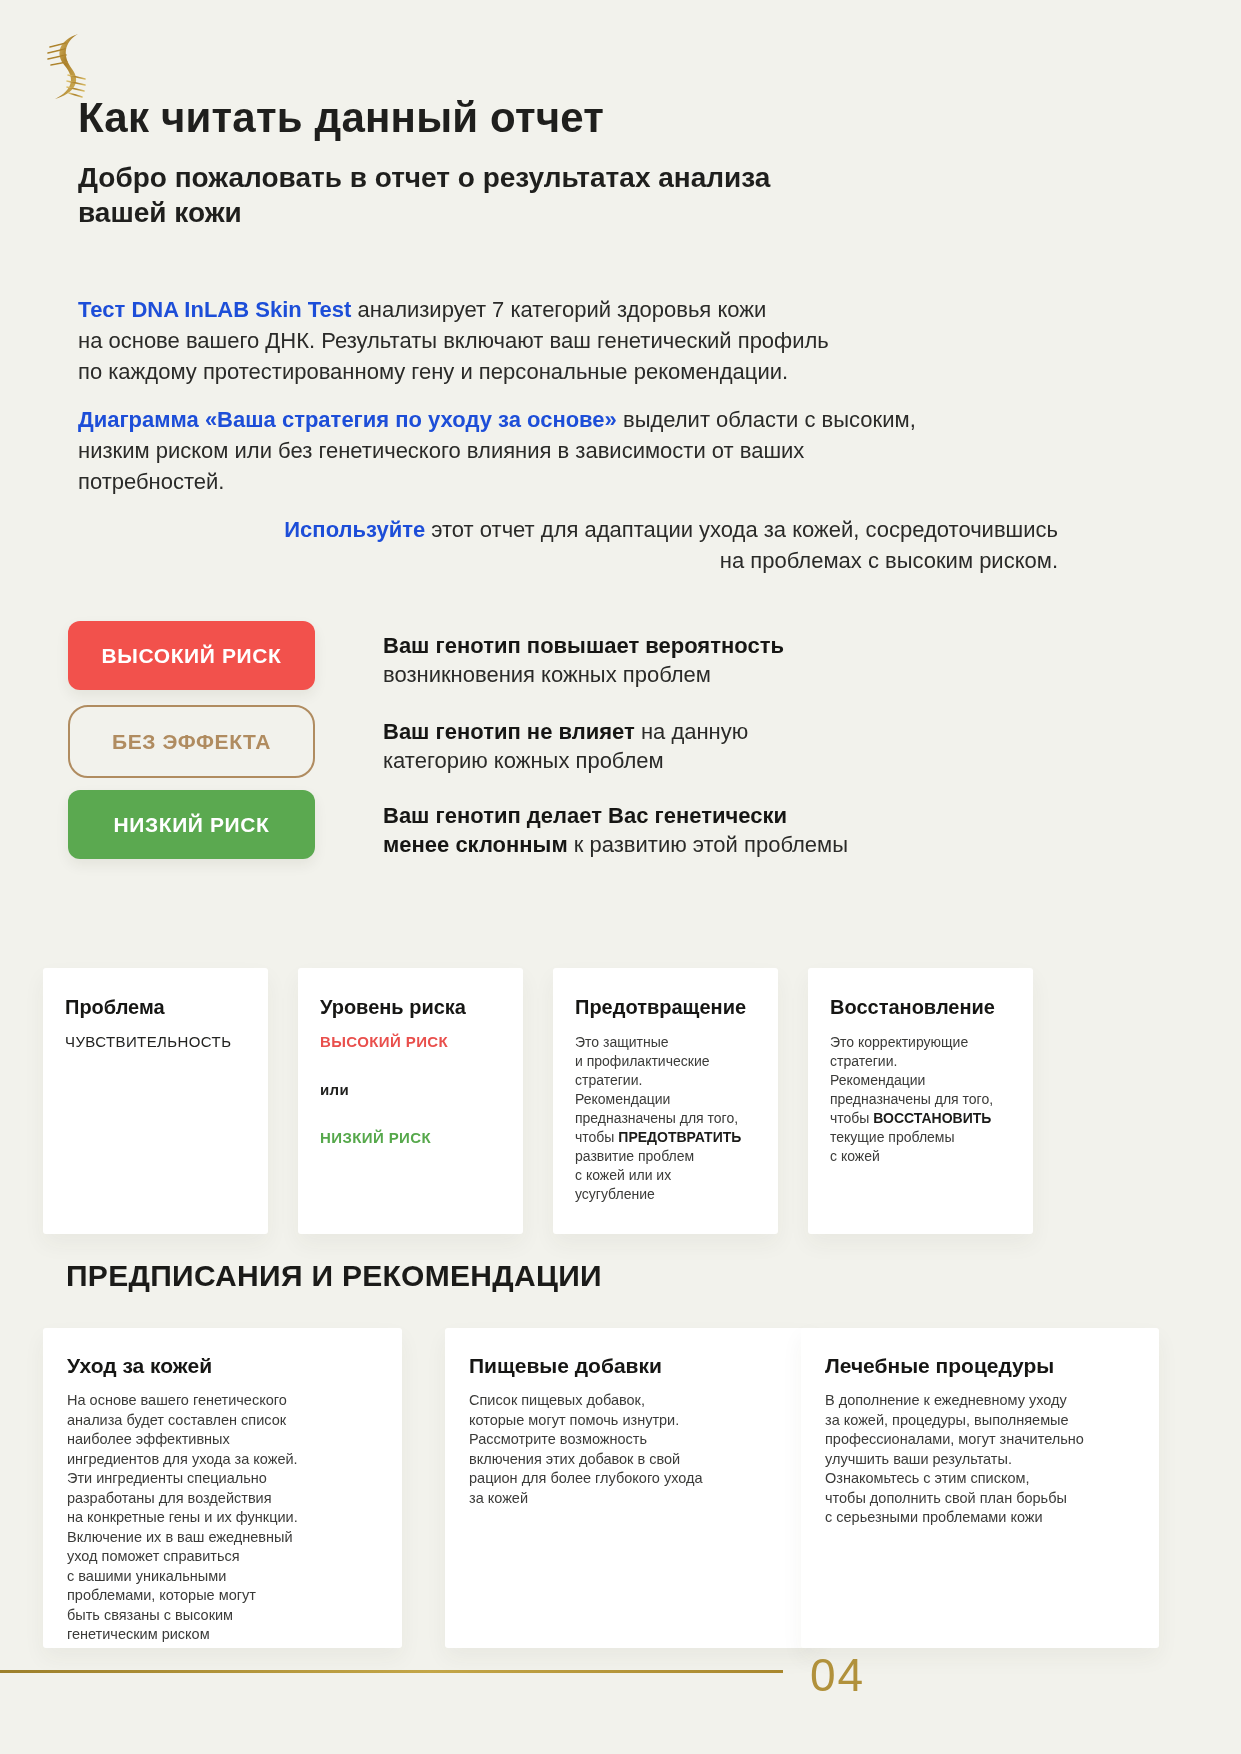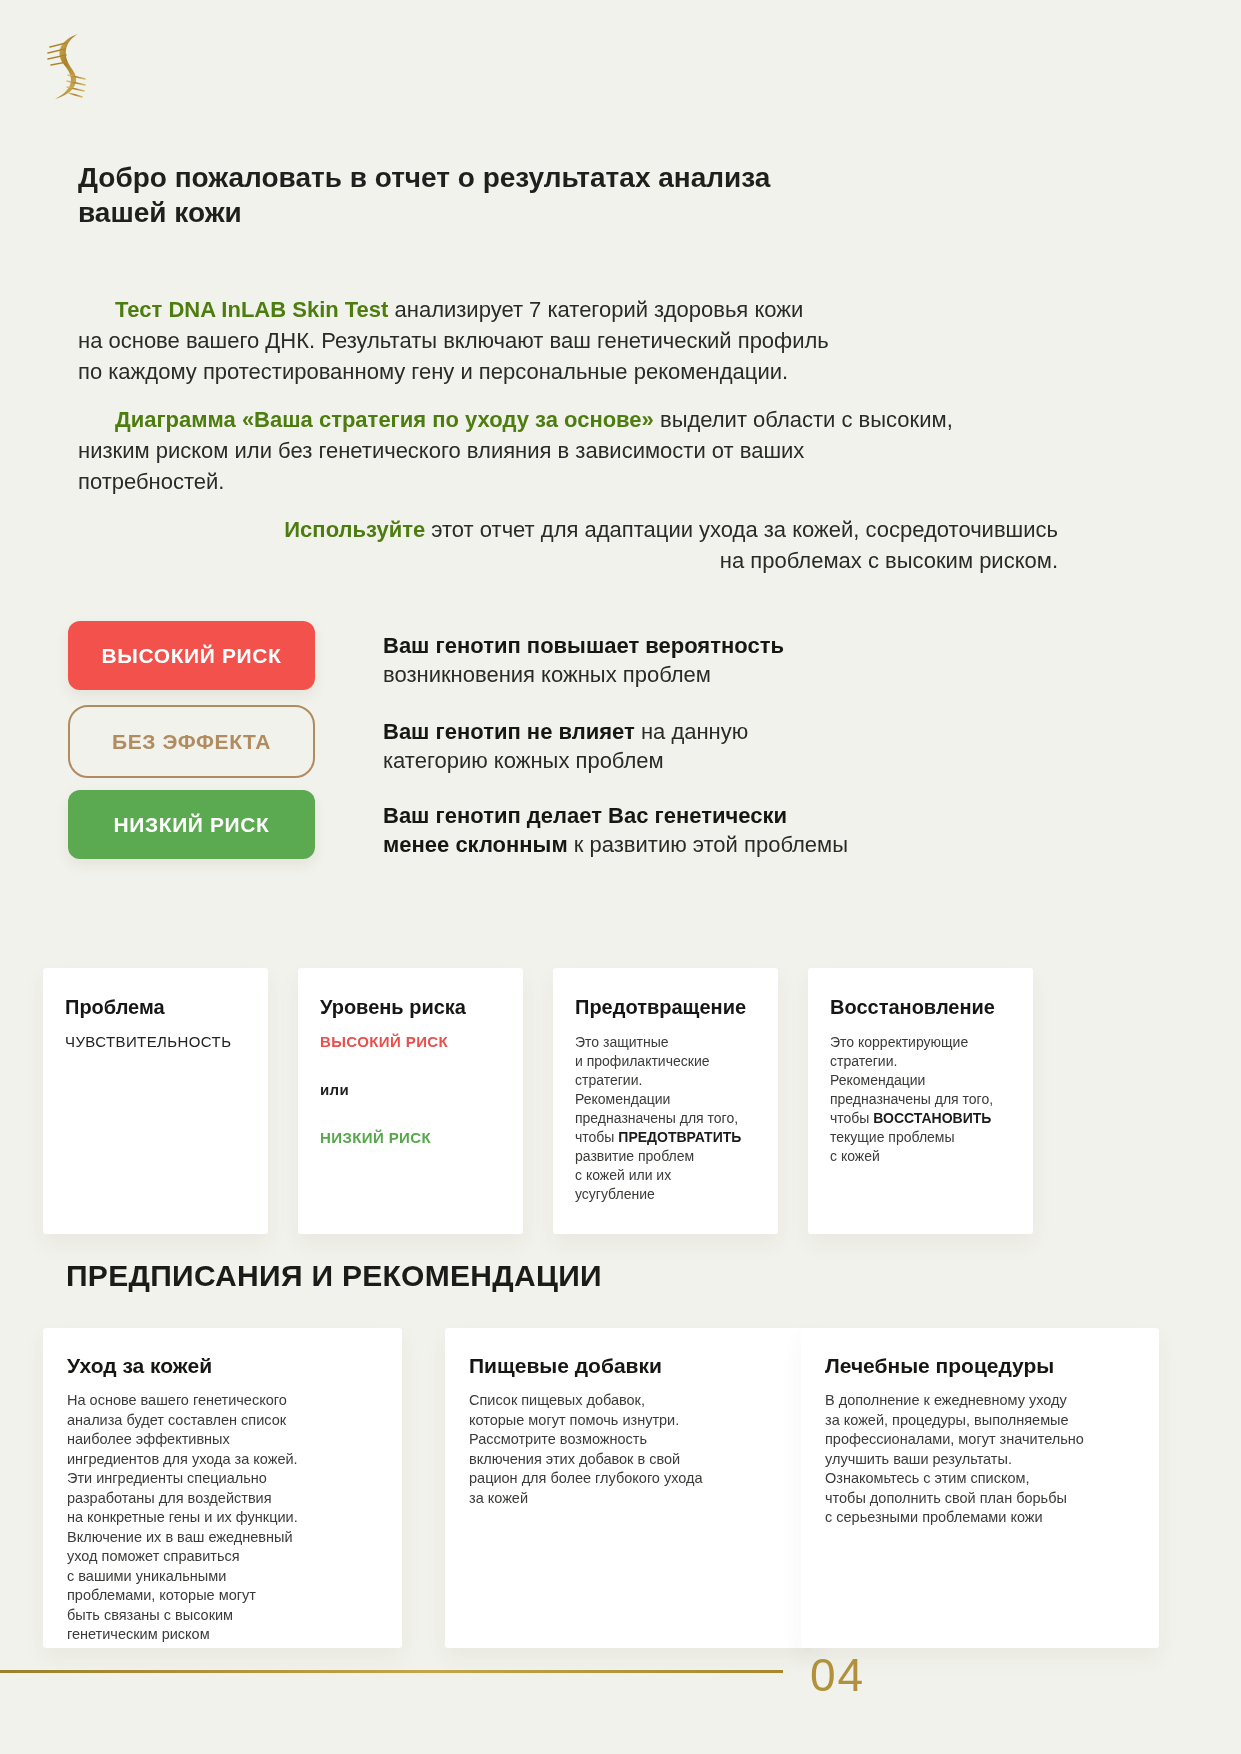--- a/index.html
+++ b/index.html
@@ -18,21 +18,21 @@
   
   .logo{left:40px;top:33px;width:56px;height:68px;}
   .h1{left:78px;top:94px;font-size:42px;font-weight:800;letter-spacing:0.2px;}
   .h2{left:78px;top:160px;font-size:28px;font-weight:700;line-height:35px;}
 
   
   .para{left:78px;width:980px;font-size:22px;line-height:31px;color:#2A2A28;}
   .p1{top:294px;}
   .p2{top:404px;}
   .p3{top:514px;text-align:right;}
-  .para b{color:#4d7c0f;margin-left:37px;}
+  .para b{color:#1d4ed8;}
 
   
   .badge{
     left:68px;width:247px;height:69px;
     display:flex;align-items:center;justify-content:center;
     font-size:21px;font-weight:700;letter-spacing:0.6px;
     border-radius:12px;box-sizing:border-box;
     box-shadow:0 6px 14px rgba(40,40,20,0.07);
   }
   .badge-high{top:621px;background:#F2514C;color:#FFFFFF;}
@@ -102,20 +102,21 @@
         <path d="M8 26 L26 22"></path>
         <path d="M11 32 L27 29"></path>
         <path d="M28 42 L45 46"></path>
         <path d="M27 48 L45 52"></path>
         <path d="M27 54 L44 58"></path>
         <path d="M29 60 L42 64"></path>
       </g>
     </svg>
   </div>
 
+  <div class="abs h1">Как читать данный отчет</div>
   <div class="abs h2 pre">Добро пожаловать в отчет о результатах анализа
 вашей кожи</div>
 
   <div class="abs para p1 pre"><b>Тест DNA InLAB Skin Test</b><span> анализирует 7 категорий здоровья кожи
 на основе вашего ДНК. Результаты включают ваш генетический профиль
 по каждому протестированному гену и персональные рекомендации.</span></div>
 
   <div class="abs para p2 pre"><b>Диаграмма «Ваша стратегия по уходу за основе»</b><span> выделит области с высоким,
 низким риском или без генетического влияния в зависимости от ваших
 потребностей.</span></div>

